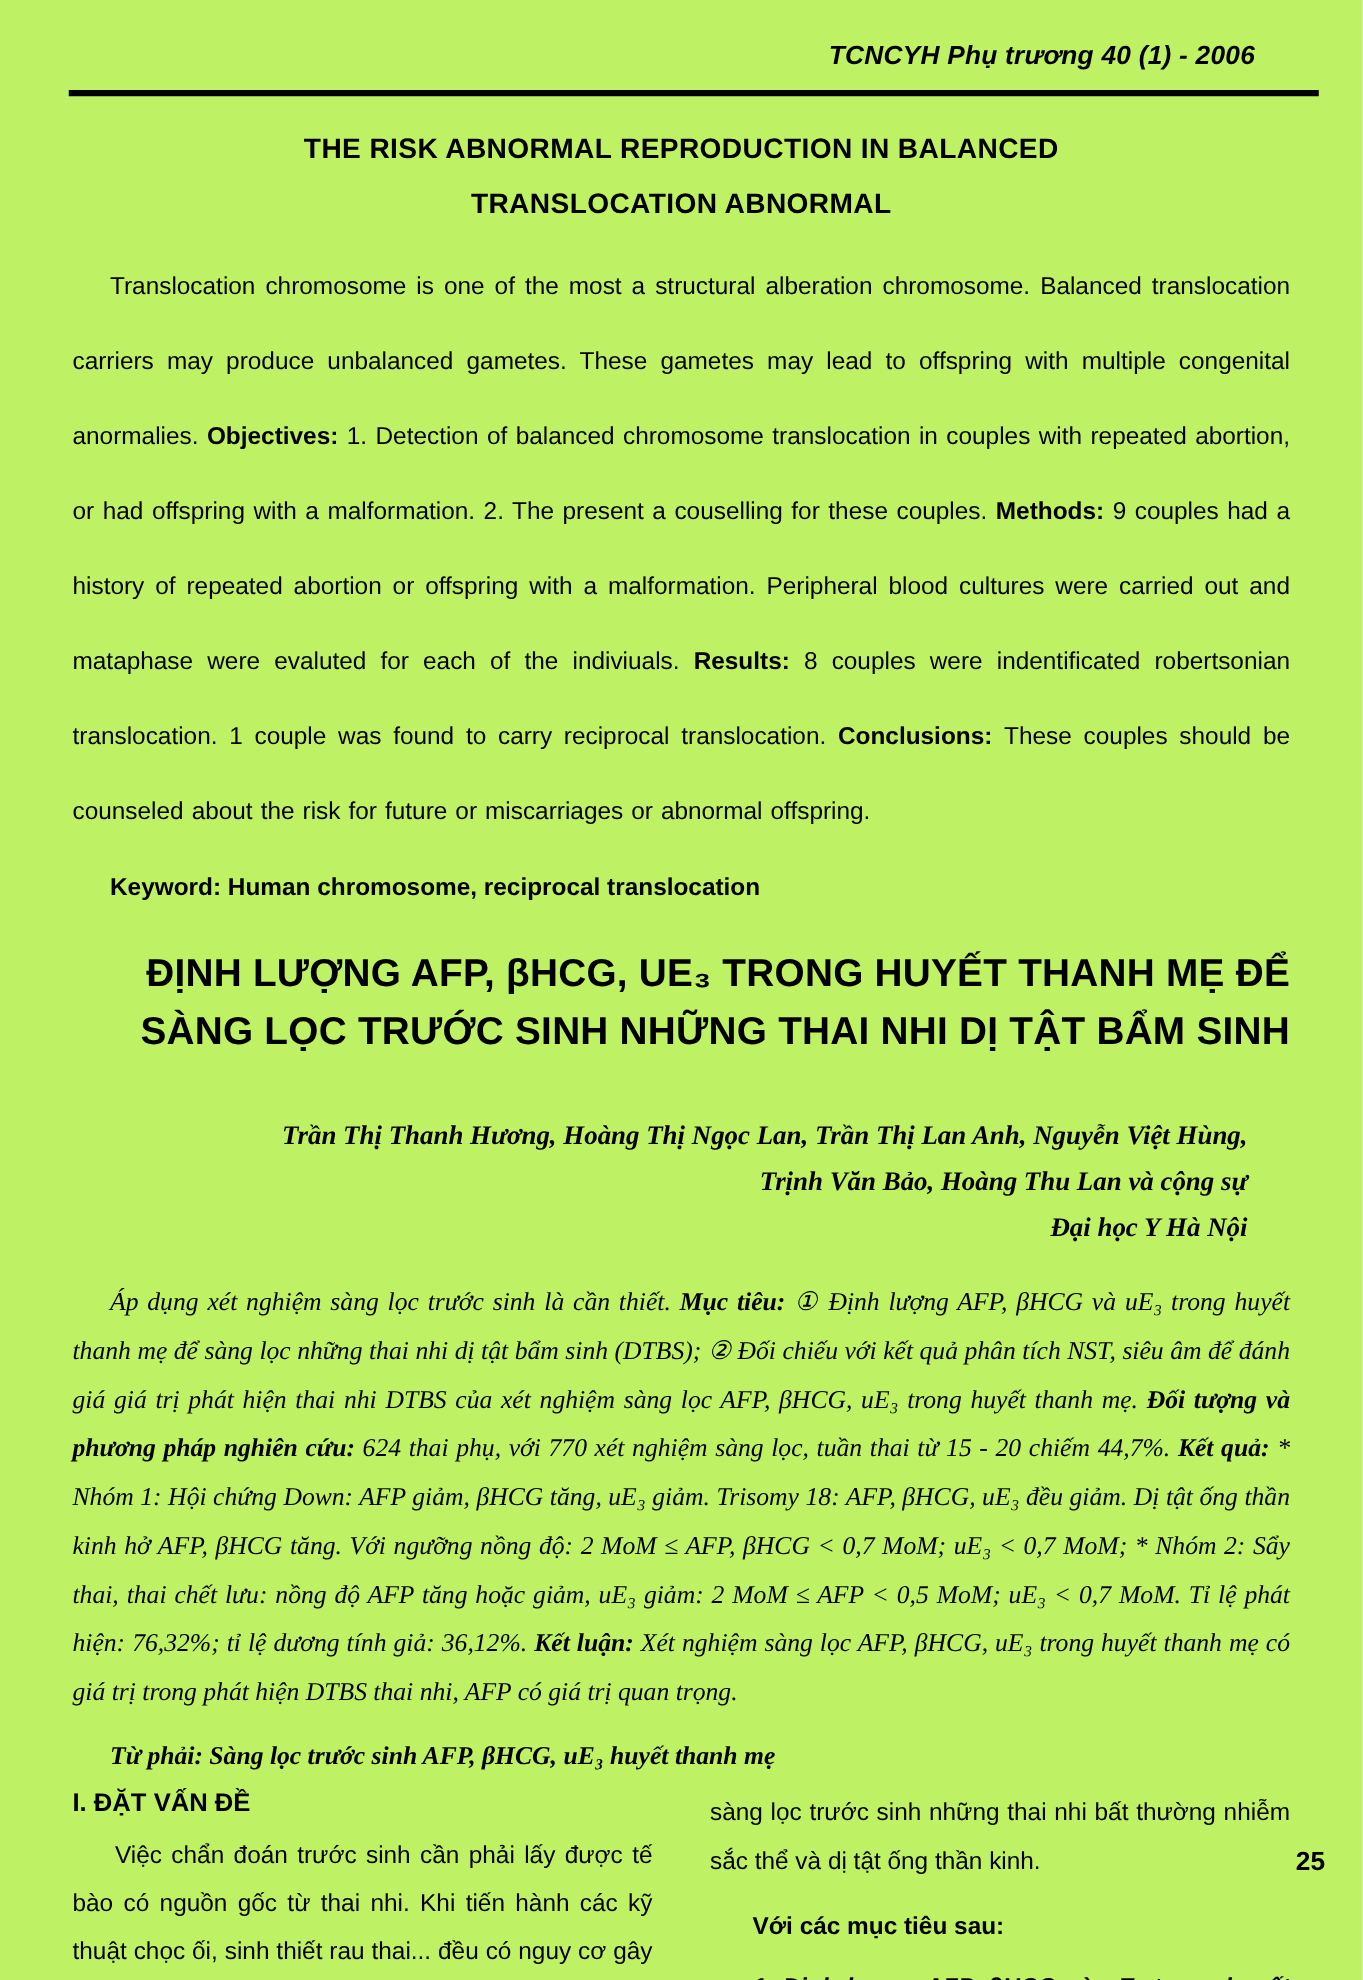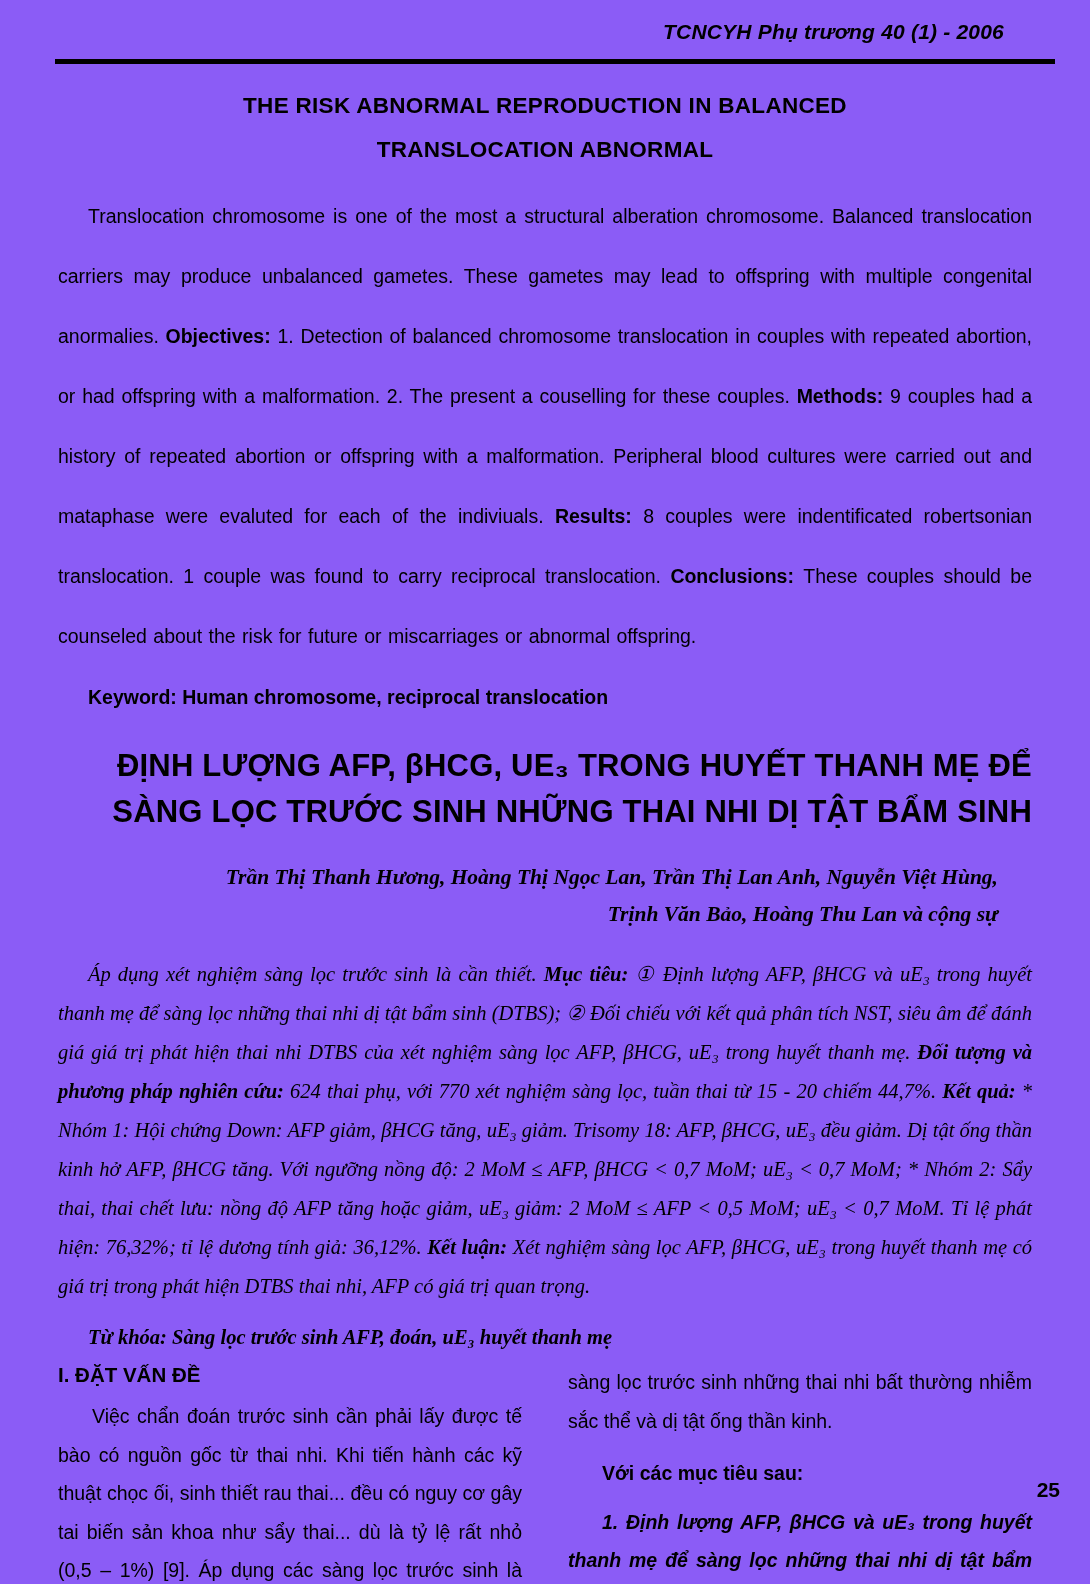--- a/index.html
+++ b/index.html
@@ -1,19 +1,19 @@
 <!DOCTYPE html>
 <html><head>
 <meta charset="utf-8">
 <style>
   html,body{margin:0;padding:0;background:#e8e8e8;}
   .page{
-    width:1090px;height:1584px;margin:0 auto;background:#8b5cf6;color:#000;
+    width:1090px;height:1584px;margin:0 auto;background:#bef264;color:#000;
     font-family:"Liberation Sans","DejaVu Sans",sans-serif;
-    position:relative;box-sizing:border-box;padding:20px 58px 0 58px;
+    position:relative;box-sizing:border-box;padding:33px 58px 0 58px;
     overflow:hidden;
   }
   .b{font-weight:bold;}
   
   .journal-line{
     text-align:right;font-style:italic;font-weight:bold;font-size:21px;
     padding-right:28px;letter-spacing:.2px;
   }
   .header-rule{height:5px;background:#000;margin-top:15px;margin-left:-3px;margin-right:-23px;}
   
@@ -26,21 +26,21 @@
   .keyword-line{font-weight:bold;font-size:19.5px;margin-top:14px;margin-left:30px;}
   
   .article-title{
     text-align:right;font-weight:bold;font-size:31px;line-height:46px;
     margin-top:34px;letter-spacing:.2px;
   }
   
   .authors-block{
     font-family:"Liberation Serif","DejaVu Serif",serif;
     font-weight:bold;font-style:italic;font-size:21.5px;line-height:37px;
-    text-align:right;margin-top:24px;padding-right:34px;
+    text-align:right;margin-top:42px;padding-right:34px;
   }
   
   .vn-abstract{
     font-family:"Liberation Serif","DejaVu Serif",serif;
     font-style:italic;font-size:20.5px;line-height:39px;
     text-align:justify;text-indent:30px;margin-top:22px;
   }
   .tu-khoa{
     font-family:"Liberation Serif","DejaVu Serif",serif;
     font-weight:bold;font-style:italic;font-size:20.5px;
@@ -84,25 +84,26 @@
   <div class="keyword-line">Keyword: Human chromosome, reciprocal translocation</div>
 
   <div class="article-title">
     <div>ĐỊNH LƯỢNG AFP, βHCG, UE₃ TRONG HUYẾT THANH MẸ ĐỂ</div>
     <div>SÀNG LỌC TRƯỚC SINH NHỮNG THAI NHI DỊ TẬT BẨM SINH</div>
   </div>
 
   <div class="authors-block">
     <div>Trần Thị Thanh Hương, Hoàng Thị Ngọc Lan, Trần Thị Lan Anh, Nguyễn Việt Hùng,</div>
     <div>Trịnh Văn Bảo, Hoàng Thu Lan và cộng sự</div>
+    <div>Đại học Y Hà Nội</div>
   </div>
 
   <p class="vn-abstract"><span>Áp dụng xét nghiệm sàng lọc trước sinh là cần thiết. </span><span class="b">Mục tiêu: </span><span>① Định lượng AFP, βHCG và uE₃ trong huyết thanh mẹ để sàng lọc những thai nhi dị tật bẩm sinh (DTBS); ② Đối chiếu với kết quả phân tích NST, siêu âm để đánh giá giá trị phát hiện thai nhi DTBS của xét nghiệm sàng lọc AFP, βHCG, uE₃ trong huyết thanh mẹ. </span><span class="b">Đối tượng và phương pháp nghiên cứu: </span><span>624 thai phụ, với 770 xét nghiệm sàng lọc, tuần thai từ 15 - 20 chiếm 44,7%. </span><span class="b">Kết quả: </span><span>* Nhóm 1: Hội chứng Down: AFP giảm, βHCG tăng, uE₃ giảm. Trisomy 18: AFP, βHCG, uE₃ đều giảm. Dị tật ống thần kinh hở AFP, βHCG tăng. Với ngưỡng nồng độ: 2 MoM ≤ AFP, βHCG &lt; 0,7 MoM; uE₃ &lt; 0,7 MoM; * Nhóm 2: Sẩy thai, thai chết lưu: nồng độ AFP tăng hoặc giảm, uE₃ giảm: 2 MoM ≤ AFP &lt; 0,5 MoM; uE₃ &lt; 0,7 MoM. Tỉ lệ phát hiện: 76,32%; tỉ lệ dương tính giả: 36,12%. </span><span class="b">Kết luận: </span><span>Xét nghiệm sàng lọc AFP, βHCG, uE₃ trong huyết thanh mẹ có giá trị trong phát hiện DTBS thai nhi, AFP có giá trị quan trọng.</span></p>
 
-  <div class="tu-khoa">Từ khóa: Sàng lọc trước sinh AFP, đoán, uE₃ huyết thanh mẹ</div>
+  <div class="tu-khoa">Từ phải: Sàng lọc trước sinh AFP, βHCG, uE₃ huyết thanh mẹ</div>
 
   <div class="columns">
     <div class="col">
       <div class="section-heading">I. ĐẶT VẤN ĐỀ</div>
       <p class="col-par indent cont">Việc chẩn đoán trước sinh cần phải lấy được tế bào có nguồn gốc từ thai nhi. Khi tiến hành các kỹ thuật chọc ối, sinh thiết rau thai... đều có nguy cơ gây tai biến sản khoa như sẩy thai... dù là tỷ lệ rất nhỏ (0,5 – 1%) [9]. Áp dụng các sàng lọc trước sinh là cần thiết. Vì vậy chúng tôi tiến hành đề tài: “Định lượng AFP, βHCG, uE₃ trong huyết thanh mẹ để</p>
     </div>
     <div class="col">
       <p class="col-par">sàng lọc trước sinh những thai nhi bất thường nhiễm sắc thể và dị tật ống thần kinh.</p>
       <div class="obj-heading">Với các mục tiêu sau:</div>
       <p class="obj-item">1. Định lượng AFP, βHCG và uE₃ trong huyết thanh mẹ để sàng lọc những thai nhi dị tật bẩm sinh.</p>

